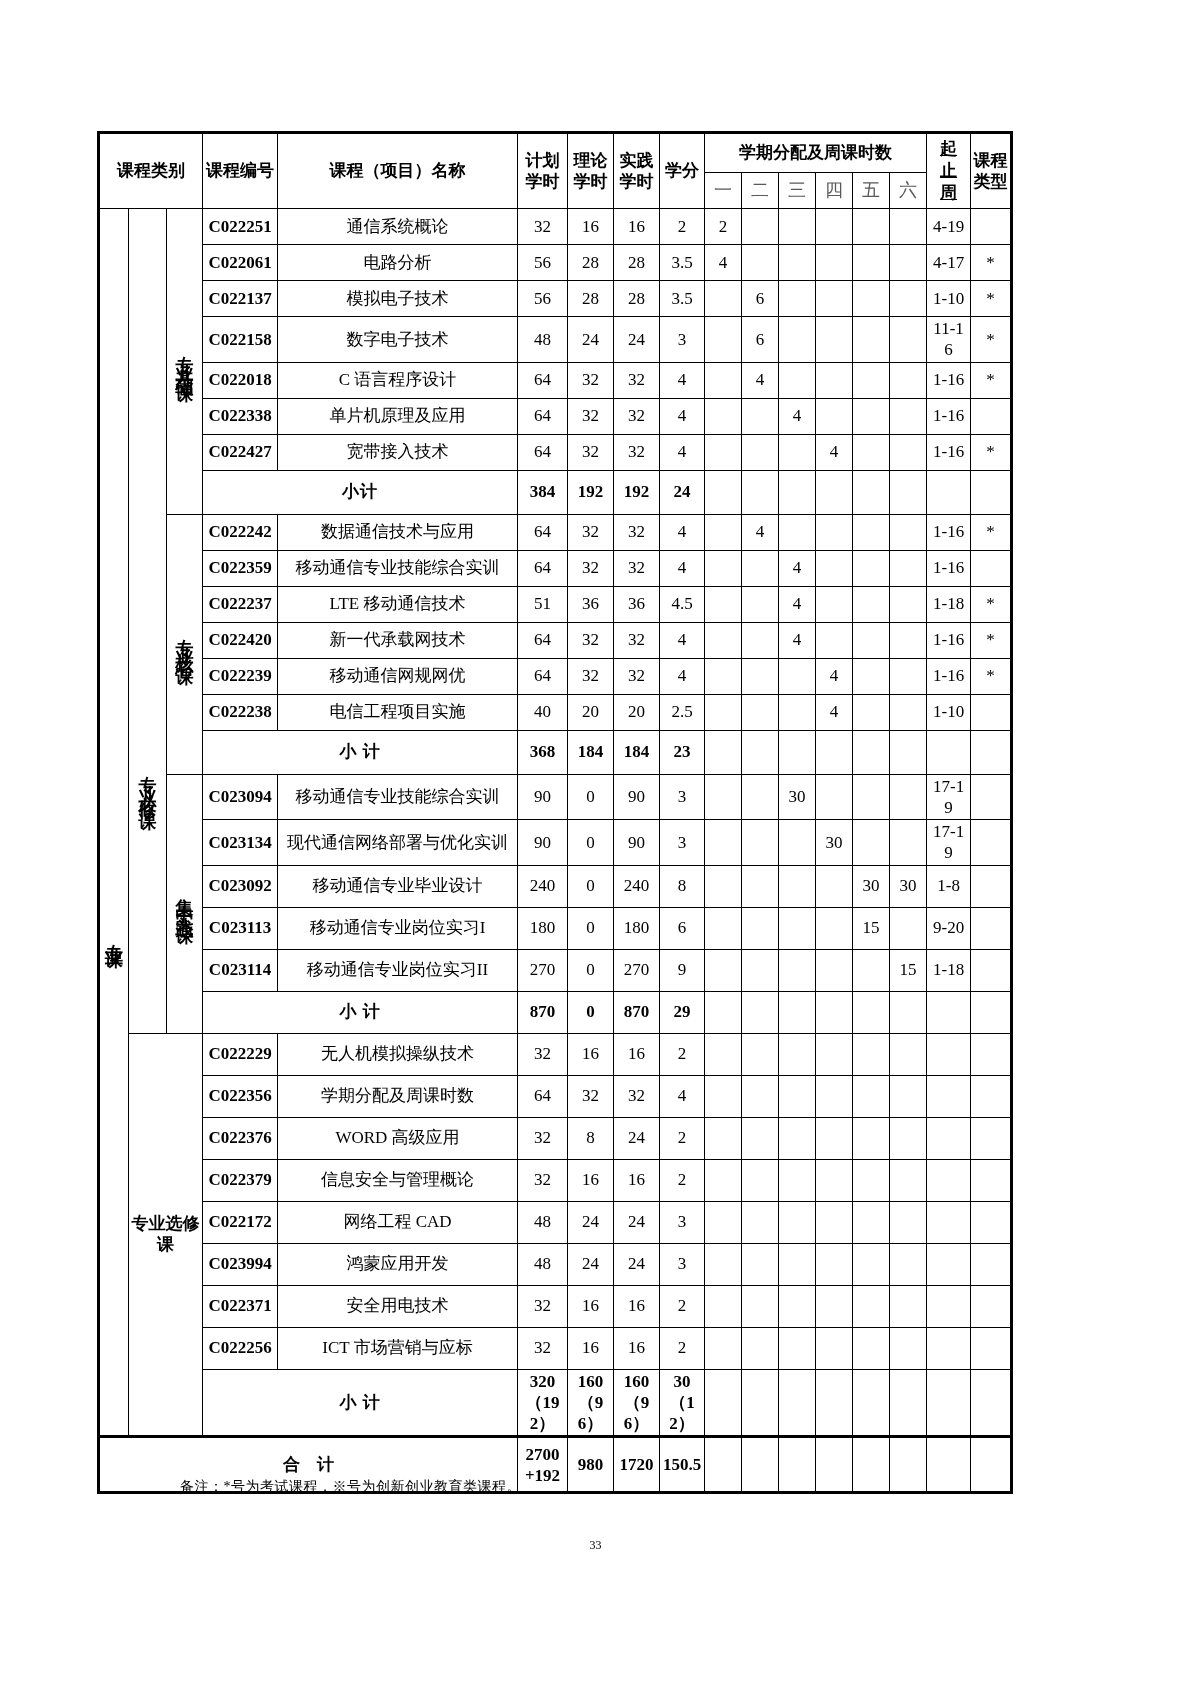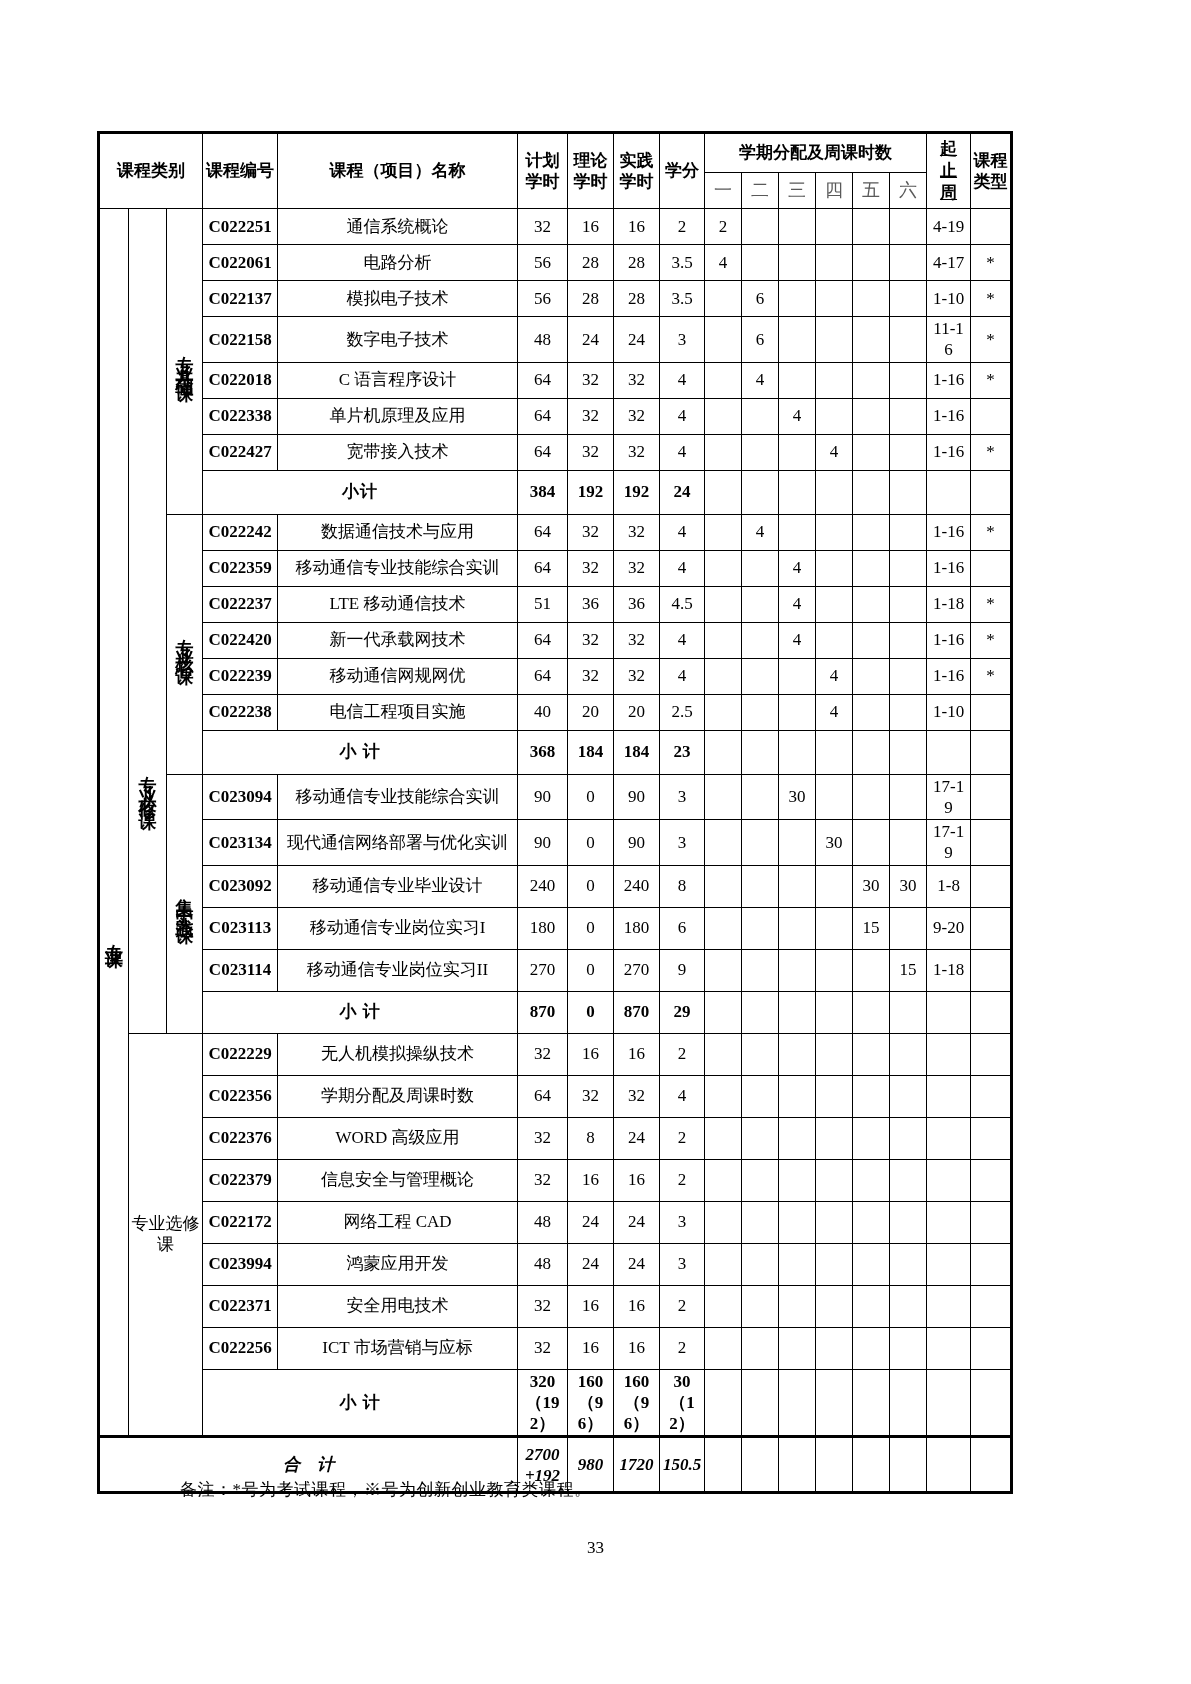--- a/index.html
+++ b/index.html
@@ -23,21 +23,21 @@
   #curriculum thead tr.h1 { height:40px; }
   #curriculum thead tr.h2 { height:36px; }
   #curriculum th { font-weight:bold; }
   #curriculum th.sem-h { color:#595959; font-weight:normal; font-size:18px; }
   #curriculum th.weeks-h { padding:0 12px; line-height:1.3;text-decoration:underline; }
 
   tr.r36 { height:36px; }
   tr.r42 { height:42px; }
   tr.r44 { height:44px; }
   tr.r48 { height:48px; }
-  tr.r56 { height:56px;font-style:italic; }
+  tr.r56 { height:56px; }
 
   td.name { text-align:left; padding-left:8px; word-break:keep-all; white-space:nowrap; }
   td.code { font-size:16.5px;font-weight:bold; }
   td.weeks { white-space:pre-line; line-height:1.15; font-size:17px; }
   td.pre { white-space:pre-line; }
   td.bold { font-weight:bold; }
   td.small { font-size:13px; font-weight:bold; line-height:1.3; }
   td.sublabel {
     text-align:left; padding-left:10px; font-weight:bold; font-size:18px;
     letter-spacing:1px; word-break:keep-all; white-space:nowrap;
@@ -48,29 +48,29 @@
   }
   td.cat { padding:0; }
   .vtext {
     writing-mode:vertical-lr; text-orientation:upright;
     display:inline-block; font-weight:bold; font-size:18px;
     letter-spacing:7px; position:relative; line-height:1;
   }
   .vtext.off-l1 { letter-spacing:3px; top:110px; }
   .vtext.off-l2 { letter-spacing:9px; top:165px; }
   td.cat-elective {
-    font-weight:normal; font-size:18px; line-height:1.6; padding:0 6px;
+    font-weight:bold; font-size:18px; line-height:1.6; padding:0 6px;
   }
   #note {
     position:absolute; left:180px; top:1478px;
-    font-size:17px; letter-spacing:0.5px;
+    font-size:14px; letter-spacing:0.5px;
   }
   #page-number {
     position:absolute; left:0; top:1538px; width:100%;
-    text-align:center; font-size:17px;
+    text-align:center; font-size:12px;
   }
 </style>
 </head>
 <body>
 
 <table id="curriculum">
   <colgroup>
     <col style="width:30px">
       <col style="width:38px">
       <col style="width:36px">

